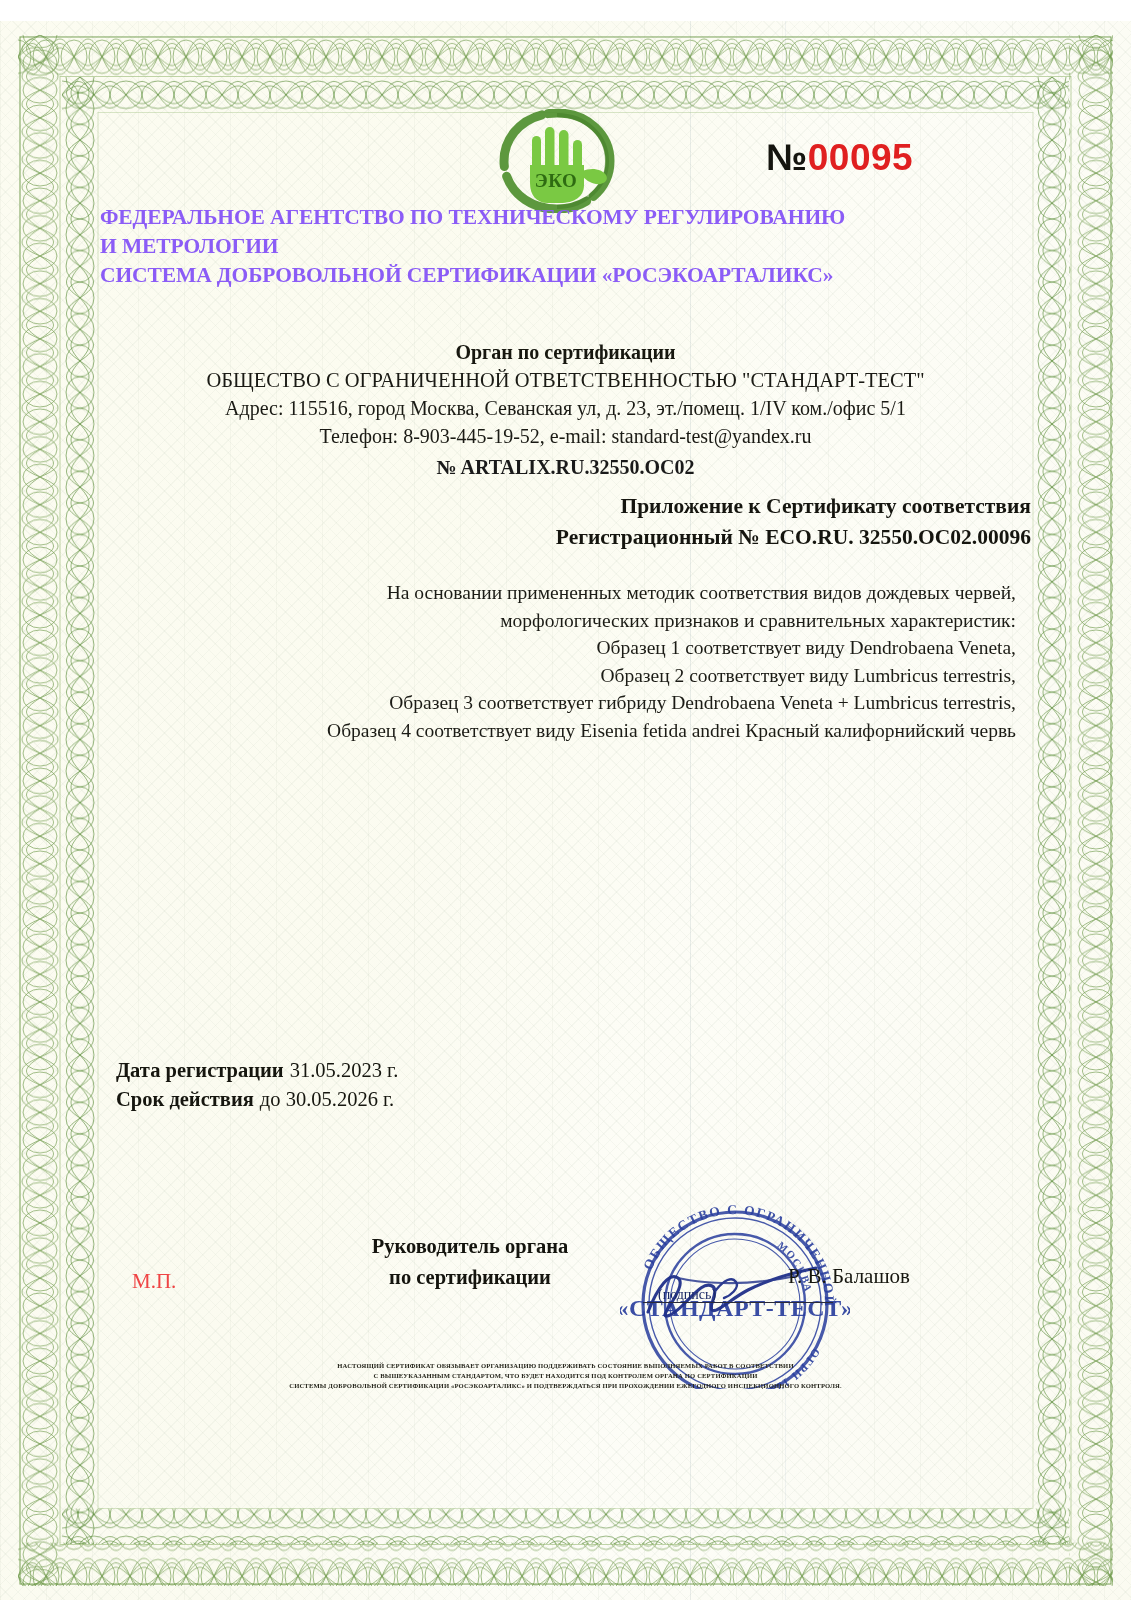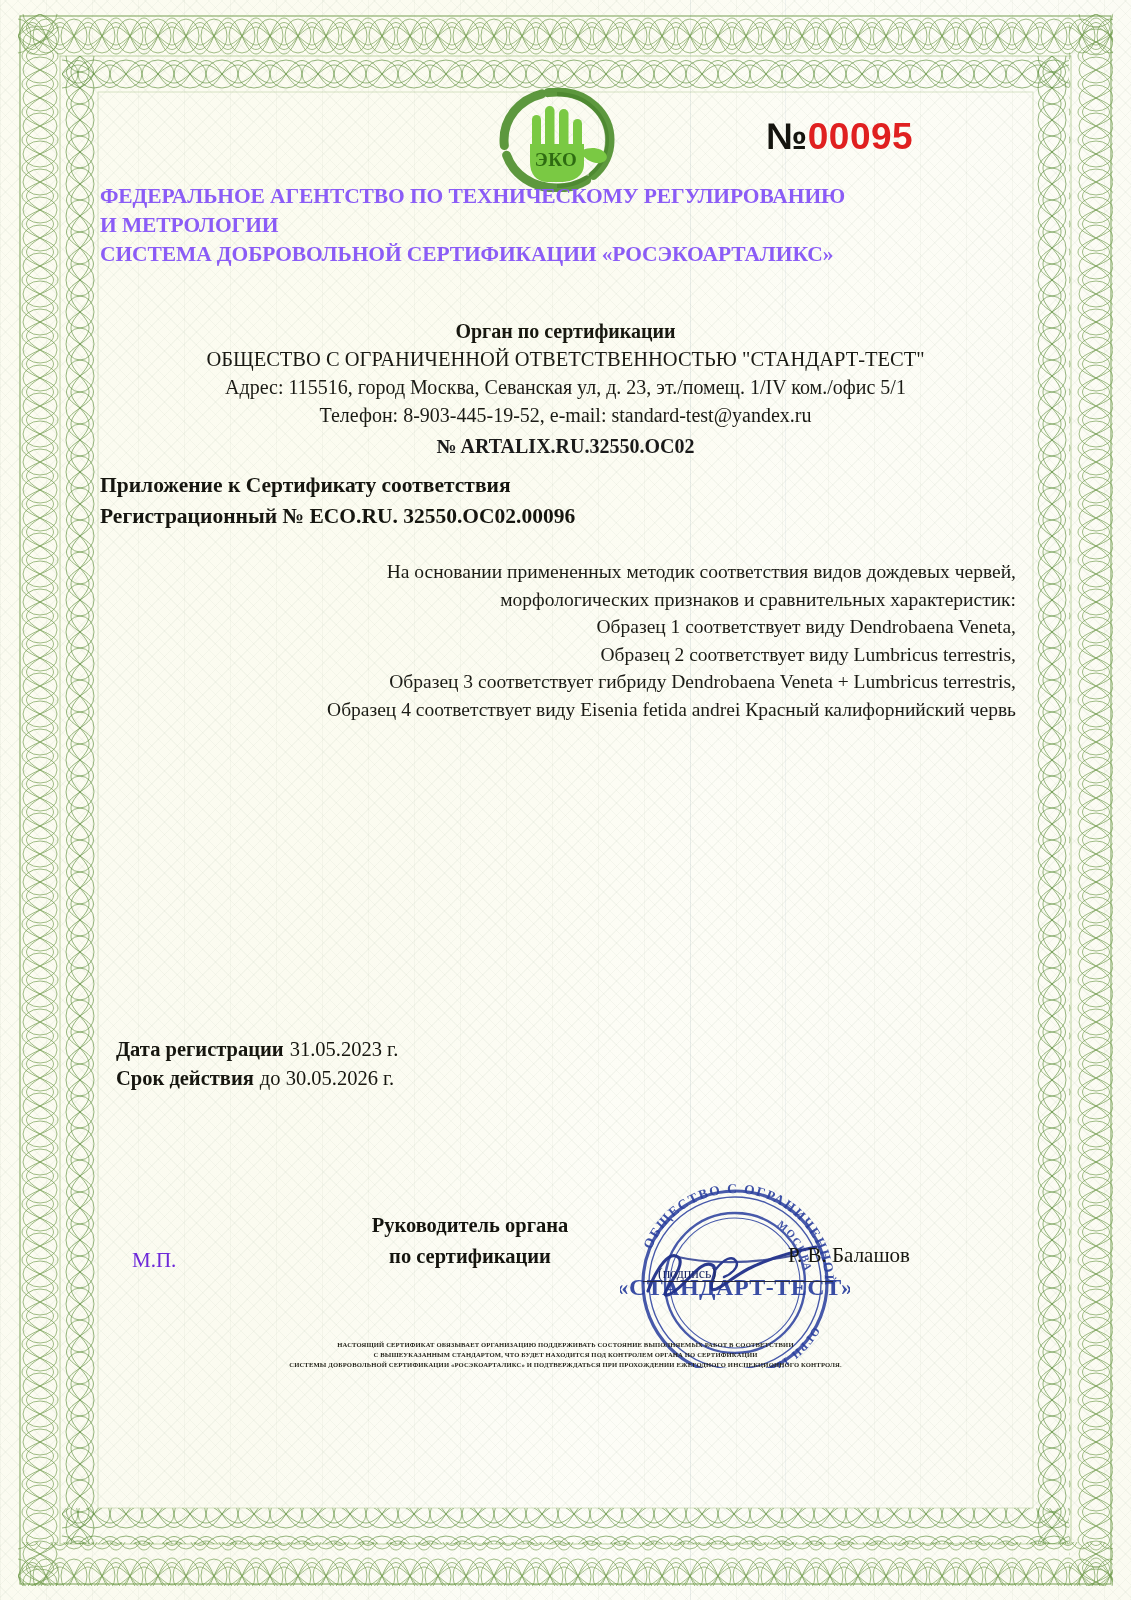--- a/index.html
+++ b/index.html
@@ -14,20 +14,21 @@
     overflow: hidden;
     font-family: "Liberation Serif", serif;
     color: #1a1a1a;
   }
 
   
   #certificate {
     position: absolute;
     inset: 0;
     background: #fdfdf6;
+    margin-top: 21px;
   }
   .paper-texture {
     position: absolute;
     inset: 0;
     pointer-events: none;
     background-image:
       repeating-linear-gradient(90deg,
         rgba(190,200,180,0.12) 0px,
         rgba(190,200,180,0.12) 1px,
         rgba(255,255,255,0) 1px,
@@ -142,21 +143,21 @@
     font-size: 20px;
     line-height: 30px;
     padding-top: 2px;
   }
 
   #annex-block {
     position: absolute;
     left: 0;
     top: 470px;
     width: 931px;
-    text-align: left;
+    text-align: right;
   }
   .annex-line {
     font-weight: bold;
     font-size: 21.5px;
     line-height: 31px;
     color: #15150f;
   }
 
   
   #findings {
@@ -200,21 +201,21 @@
     left: 0;
     top: 1205px;
     width: 931px;
     height: 110px;
   }
   #mp-mark {
     position: absolute;
     left: 32px;
     top: 43px;
     font-size: 21px;
-    color: #6d28d9;
+    color: #ef4444;
   }
   #signer-title {
     position: absolute;
     left: 245px;
     top: 5px;
     width: 250px;
     text-align: center;
     font-weight: bold;
     font-size: 20.5px;
     line-height: 31px;

